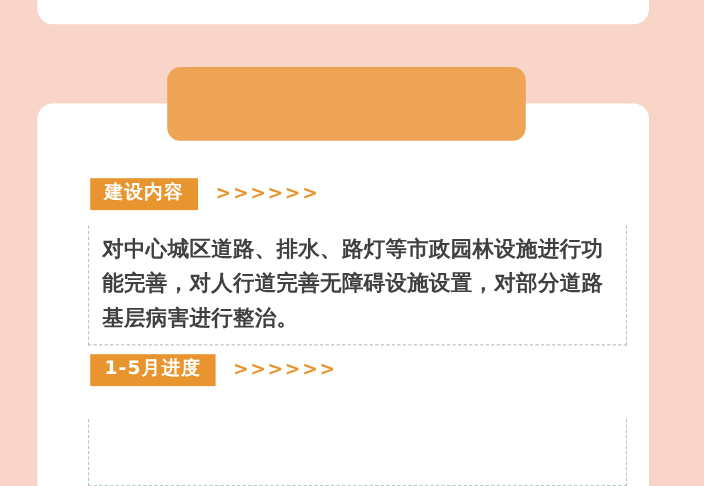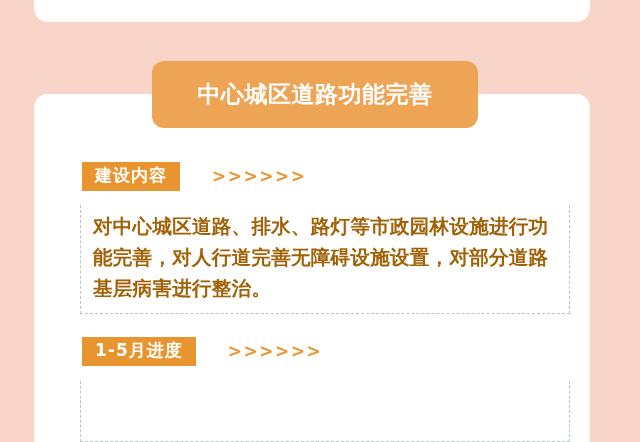--- a/index.html
+++ b/index.html
@@ -69,42 +69,42 @@
     font-weight: bold;
     line-height: 1.22;
     letter-spacing: 0.5px;
   }
 
   
   .section-head {
     position: absolute;
     display: flex;
     align-items: center;
-    gap: 32px;
+    gap: 16px;
   }
   .sec-badge {
     background: #e8952f;
     color: #ffffff;
     font-size: 17px;
     font-weight: bold;
     letter-spacing: 1px;
     padding: 4px 13px 5px 13px;
     line-height: 1.15;
     white-space: nowrap;
   }
   .chevrons {
     color: #e8952f;
     font-size: 17px;
     font-weight: bold;
     letter-spacing: 1.5px;
     white-space: nowrap;
   }
 
   #head-1 { left: 82px; top: 162px; }
-  #head-2 { left: 82px; top: 337px; }
+  #head-2 { left: 82px; top: 322px; }
 
   
   .dash-box {
     position: absolute;
     border: 1px dashed #b9c6c4;
     border-top: none;
     box-sizing: border-box;
   }
   #box-1 {
     left: 80px;
@@ -114,21 +114,21 @@
   }
   #box-2 {
     left: 80px;
     top: 381px;
     width: 490px;
     height: 61px;
   }
 
   .body-text {
     position: absolute;
-    color: #a16207;
+    color: #404040;
     font-size: 19.5px;
     font-weight: bold;
     line-height: 1.58;
     letter-spacing: 0.3px;
   }
   #body-1 {
     left: 93px;
     top: 212px;
     width: 468px;
   }
@@ -144,21 +144,21 @@
 <div id="page">
 
   <div class="card-prev">
     
   </div>
 
   <div class="card-main"></div>
 
   <div class="title-pill">
     <div class="title-pill-text">
-      <span>中心城区道路功能完善</span><br>
+      <br>
     </div>
   </div>
 
   <div class="section-head" id="head-1">
     <span class="sec-badge">建设内容</span>
     <span class="chevrons">&gt;&gt;&gt;&gt;&gt;&gt;</span>
   </div>
 
   <div class="dash-box" id="box-1"></div>
   <div class="body-text" id="body-1">对中心城区道路、排水、路灯等市政园林设施进行功能完善，对人行道完善无障碍设施设置，对部分道路基层病害进行整治。</div>

